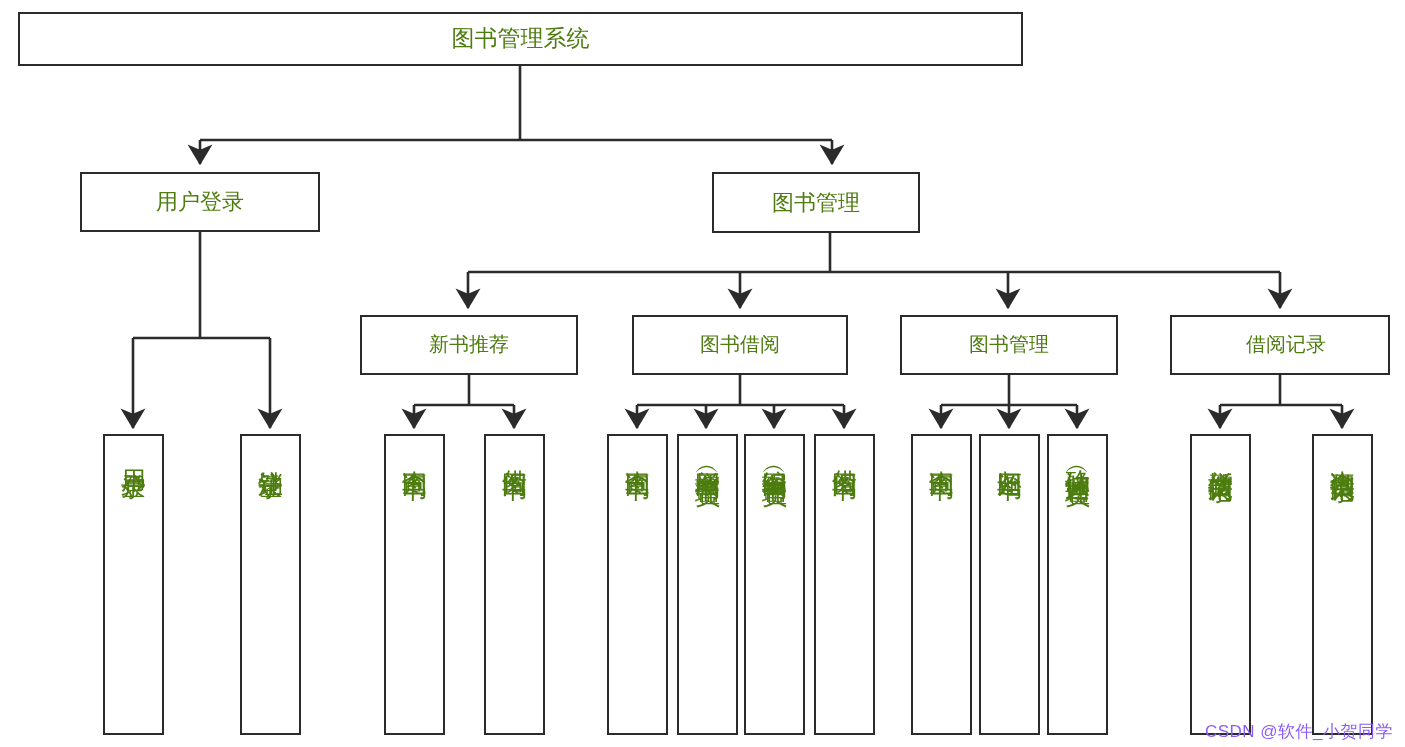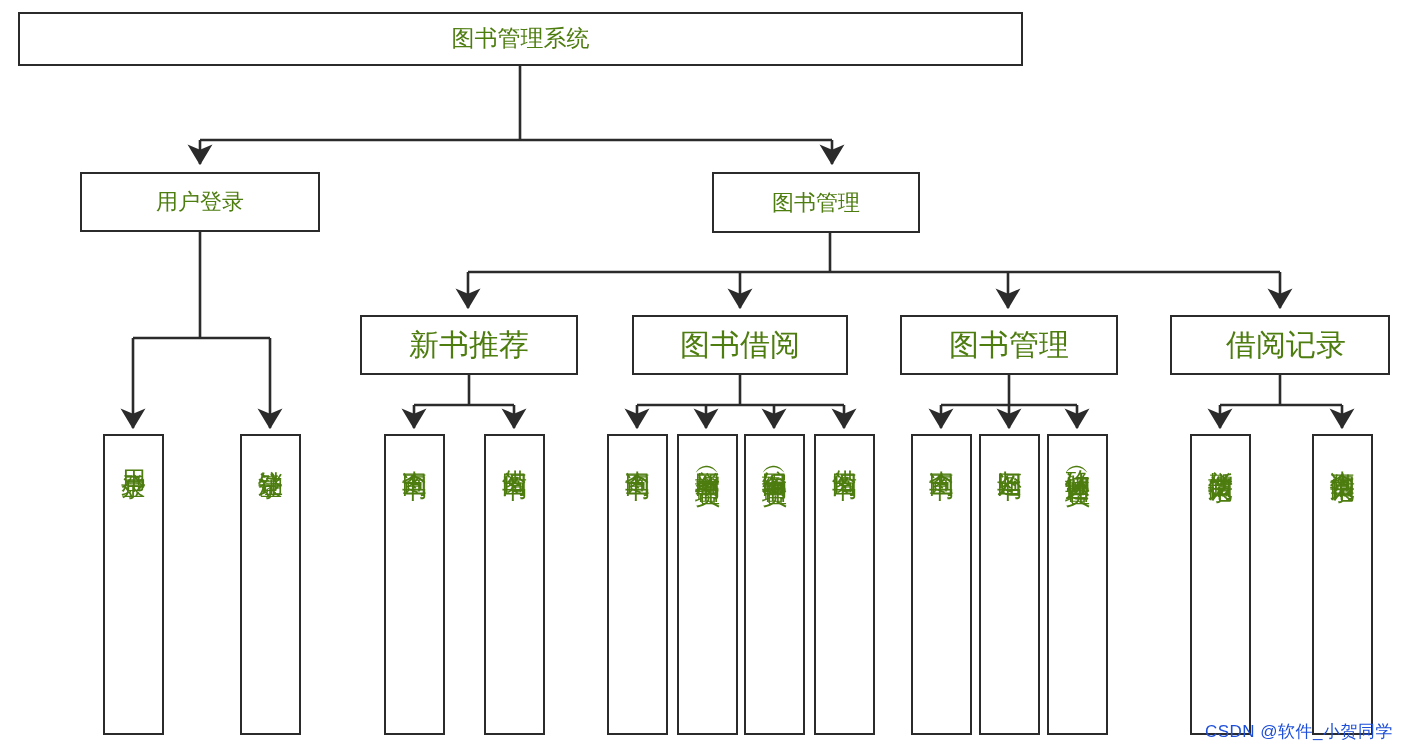--- a/index.html
+++ b/index.html
@@ -40,21 +40,21 @@
     text-align: center;
     white-space: nowrap;
   }
   .node-root .node-label {
     font-size: 23px;
   }
   .node-l1 .node-label {
     font-size: 22px;
   }
   .node-l2 .node-label {
-    font-size: 30px;
+    font-size: 20px;
   }
   
   .node-leaf {
     align-items: flex-start;
     justify-content: center;
     padding-top: 14px;
   }
   .node-leaf .node-label {
     font-size: 25px;
     writing-mode: vertical-rl;
@@ -62,21 +62,21 @@
     letter-spacing: 2px;
     line-height: 1;
     white-space: nowrap;
     -webkit-writing-mode: vertical-rl;
   }
   #watermark {
     position: absolute;
     right: 12px;
     bottom: 4px;
     font-size: 17px;
-    color: #1d4ed8;
+    color: #8b5cf6;
     letter-spacing: 0.5px;
     white-space: nowrap;
     pointer-events: none;
   }
 </style>
 </head>
 <body>
 
 <div id="canvas">
 

